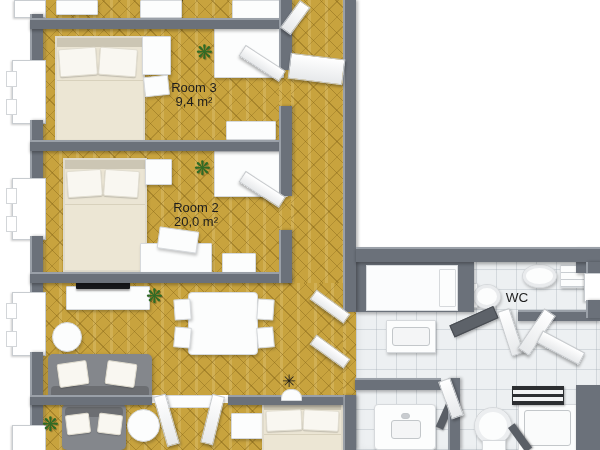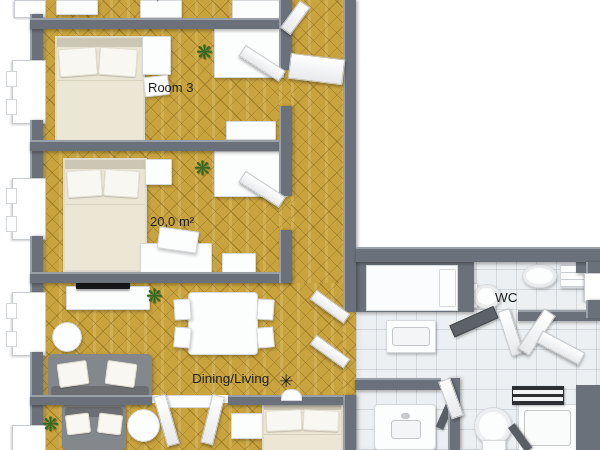--- a/index.html
+++ b/index.html
@@ -30,21 +30,21 @@
   .sill{position:absolute;background:#fff;border:1px solid #d3d6d9;}
   .bed{position:absolute;z-index:4;background:#ebe5d4;border:2px solid #dfdacb;box-shadow:1px 2px 3px rgba(0,0,0,.22);}
   .bhead{position:absolute;left:0;right:0;top:0;background:#ccc6b4;}
   .duvet{position:absolute;left:0;right:0;bottom:0;background:#ece6d4;border-top:1px solid #d8d1bc;}
   .pillow{position:absolute;z-index:5;background:#f9f7f1;border:1px solid #e1ddd0;border-radius:2px;
           box-shadow:0 1px 1px rgba(0,0,0,.18);}
   .sofa{position:absolute;z-index:4;background:var(--sofa,#84878c);border-radius:5px;box-shadow:1px 2px 4px rgba(0,0,0,.32);}
   .sofaback{position:absolute;left:3px;right:3px;background:rgba(0,0,0,.18);border-radius:4px;}
   .tvbar{position:absolute;z-index:5;background:var(--tv,#17181b);border-radius:1px;box-shadow:0 2px 2px rgba(0,0,0,.35);}
   .plantx{position:absolute;z-index:6;color:var(--plant,#2e6b25);line-height:1;text-shadow:1px 1px 1px rgba(0,0,0,.3);}
-  .lbl{position:absolute;z-index:8;color:var(--label,#1d1d1d);white-space:nowrap;}
+  .lbl{position:absolute;z-index:8;color:var(--label,#1d1d1d);text-align:center;white-space:nowrap;}
   .radiator{position:absolute;z-index:5;background:repeating-linear-gradient(180deg,#2c2e31 0 3px,#f2f3f4 3px 7px);
             border:1px solid #2c2e31;box-shadow:1px 1px 2px rgba(0,0,0,.3);}
   .shower{position:absolute;z-index:5;background:#5a5f66;box-shadow:1px 1px 2px rgba(0,0,0,.35);}
   .niche{position:absolute;z-index:6;background:#fbfcfd;border:1px solid #d8dbde;}
   .inner{position:absolute;background:#f4f5f6;border:1px solid #c3c7ca;border-radius:3px;}
   .shelf2{background-image:repeating-linear-gradient(180deg, rgba(150,158,166,.5) 0 1px, transparent 1px 7px);}
 </style>
 </head>
 <body>
 
@@ -131,50 +131,51 @@
     <div class="duvet" style="top:42px"></div>
   </div>
   <div class="pillow" style="left:59px;top:48px;width:36px;height:26px;transform:rotate(-4deg)"></div>
   <div class="pillow" style="left:99px;top:48px;width:36px;height:26px;transform:rotate(4deg)"></div>
   <div class="furn" style="left:142px;top:36px;width:27px;height:37px"></div>
   <div class="furn" style="left:144px;top:76px;width:23px;height:18px;transform:rotate(-6deg)"></div>
   <span class="plantx" style="left:196px;top:42px;font-size:20px">❋</span>
   <div class="furn" style="left:214px;top:28px;width:68px;height:48px"></div>
   <div class="furn" style="left:226px;top:121px;width:48px;height:17px"></div>
   <div class="lbl" style="left:148px;top:80px;width:92px;font-size:13px">Room 3</div>
+  <div class="lbl" style="left:148px;top:94px;width:92px;font-size:13px">9,4 m²</div>
 
   <div class="bed" style="left:63px;top:158px;width:80px;height:110px">
     <div class="bhead" style="height:9px"></div>
     <div class="duvet" style="top:44px"></div>
   </div>
   <div class="pillow" style="left:67px;top:170px;width:33px;height:25px;transform:rotate(-4deg)"></div>
   <div class="pillow" style="left:104px;top:170px;width:33px;height:25px;transform:rotate(4deg)"></div>
   <div class="furn" style="left:145px;top:159px;width:25px;height:24px"></div>
   <span class="plantx" style="left:194px;top:158px;font-size:20px">❋</span>
   <div class="furn" style="left:214px;top:151px;width:72px;height:44px"></div>
   <div class="furn" style="left:140px;top:243px;width:70px;height:33px"></div>
   <div class="furn" style="left:158px;top:229px;width:38px;height:20px;transform:rotate(8deg)"></div>
   <div class="furn" style="left:222px;top:253px;width:32px;height:18px"></div>
+  <div class="lbl" style="left:150px;top:200px;width:92px;font-size:13px">Room 2</div>
   <div class="lbl" style="left:150px;top:214px;width:92px;font-size:13px">20,0 m²</div>
 
   <div class="furn" style="left:66px;top:286px;width:82px;height:22px"></div>
   <div class="tvbar" style="left:76px;top:280px;width:54px;height:9px"></div>
   <span class="plantx" style="left:146px;top:286px;font-size:20px">❋</span>
   <div class="furn circle" style="left:52px;top:322px;width:28px;height:28px"></div>
   <div class="sofa" style="left:48px;top:354px;width:104px;height:47px">
     <div class="sofaback" style="bottom:3px;height:12px"></div>
   </div>
   <div class="pillow" style="left:58px;top:362px;width:28px;height:22px;transform:rotate(-8deg)"></div>
   <div class="pillow" style="left:106px;top:362px;width:28px;height:22px;transform:rotate(8deg)"></div>
   <div class="furn" style="left:188px;top:292px;width:68px;height:61px;border-radius:4px"></div>
   <div class="furn" style="left:174px;top:299px;width:15px;height:19px;transform:rotate(-4deg)"></div>
   <div class="furn" style="left:174px;top:327px;width:15px;height:19px;transform:rotate(5deg)"></div>
   <div class="furn" style="left:257px;top:299px;width:15px;height:19px;transform:rotate(4deg)"></div>
   <div class="furn" style="left:257px;top:327px;width:15px;height:19px;transform:rotate(-5deg)"></div>
-  <div class="lbl" style="left:192px;top:371px;width:104px;font-size:13.5px">Dining/Living</div>
   <span class="lbl" style="left:279px;top:371px;width:20px;font-size:17px;color:#1a1a1a">✳</span>
   <div class="furn" style="left:281px;top:389px;width:19px;height:10px;border-radius:9px 9px 0 0;z-index:7;box-shadow:none"></div>
 
   <div class="sofa" style="left:62px;top:404px;width:64px;height:46px">
     <div class="sofaback" style="top:3px;height:10px"></div>
   </div>
   <div class="pillow" style="left:66px;top:414px;width:22px;height:18px;transform:rotate(-7deg)"></div>
   <div class="pillow" style="left:98px;top:414px;width:22px;height:18px;transform:rotate(7deg)"></div>
   <div class="furn circle" style="left:127px;top:409px;width:31px;height:31px"></div>
   <span class="plantx" style="left:42px;top:414px;font-size:20px">❋</span>

